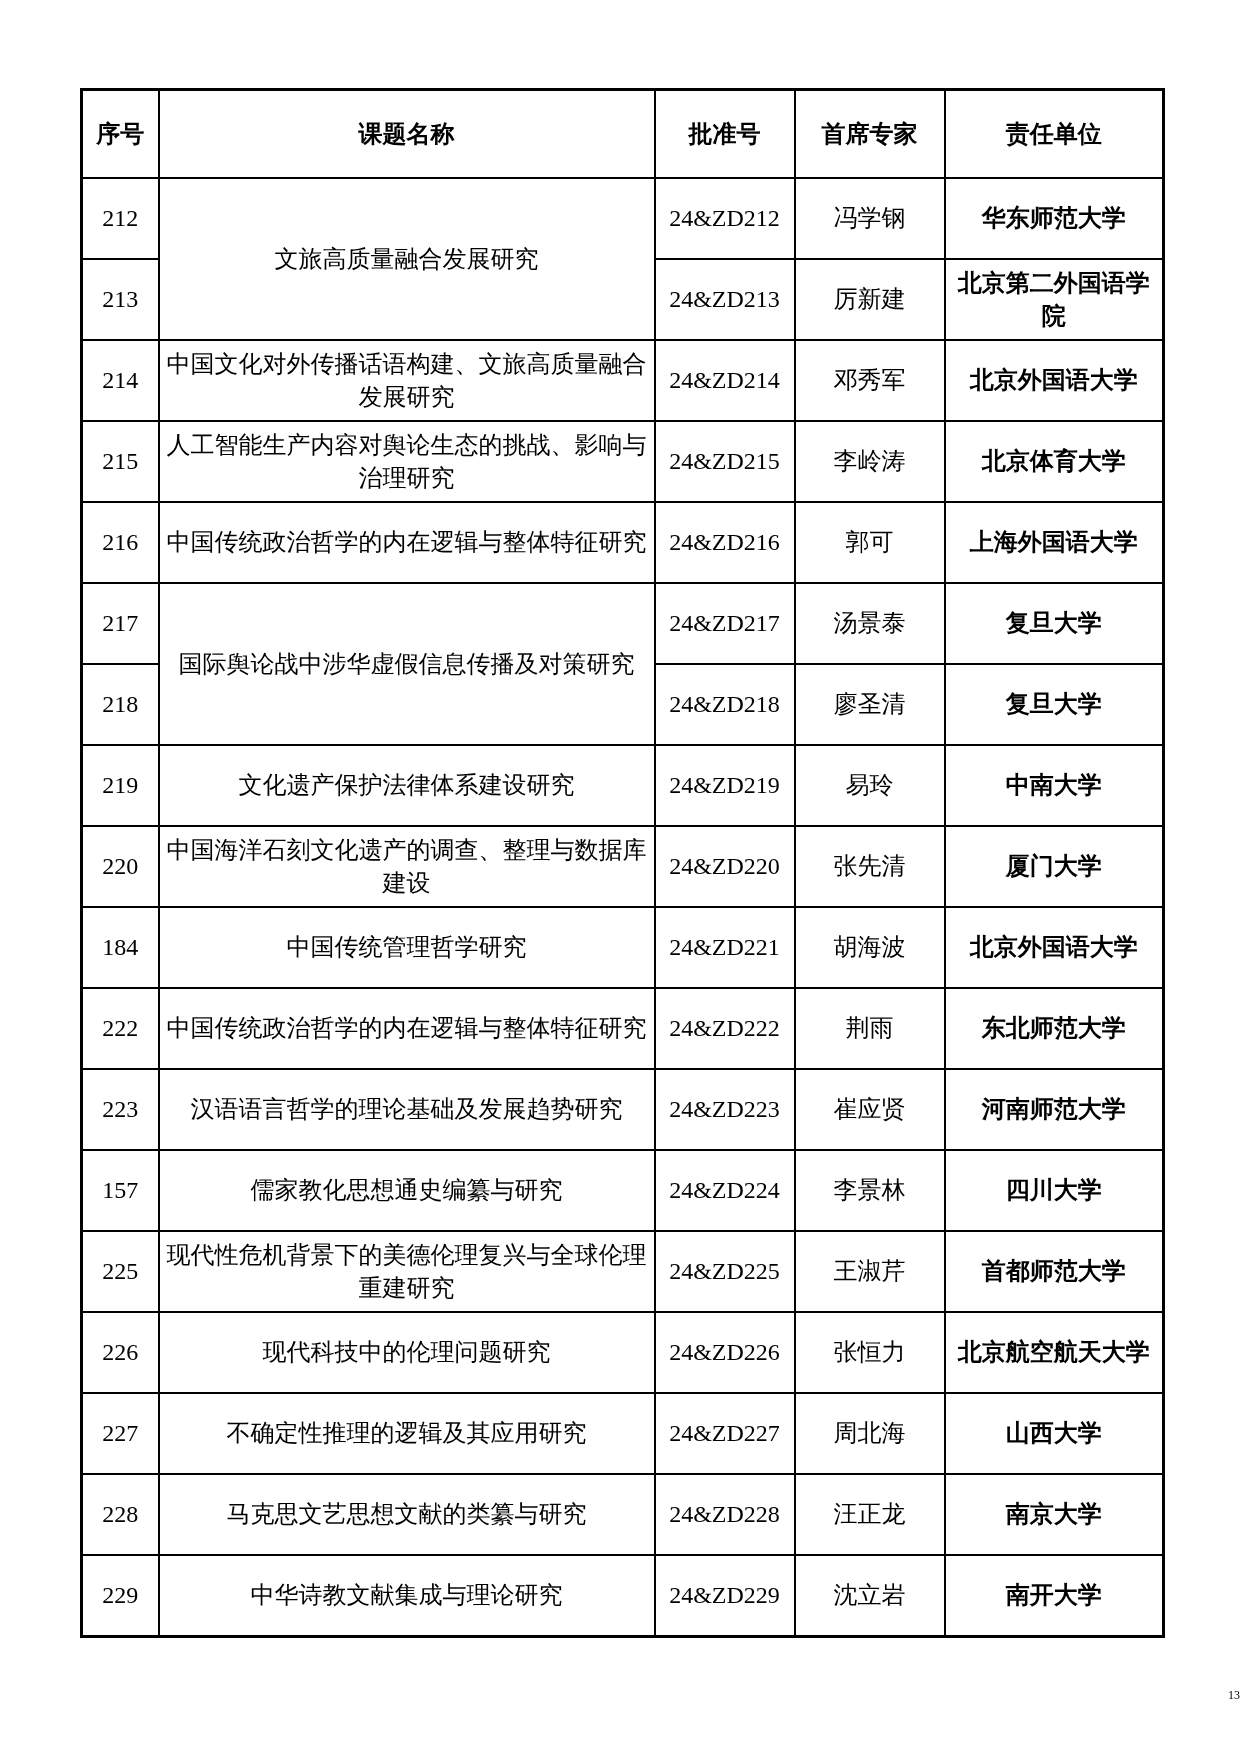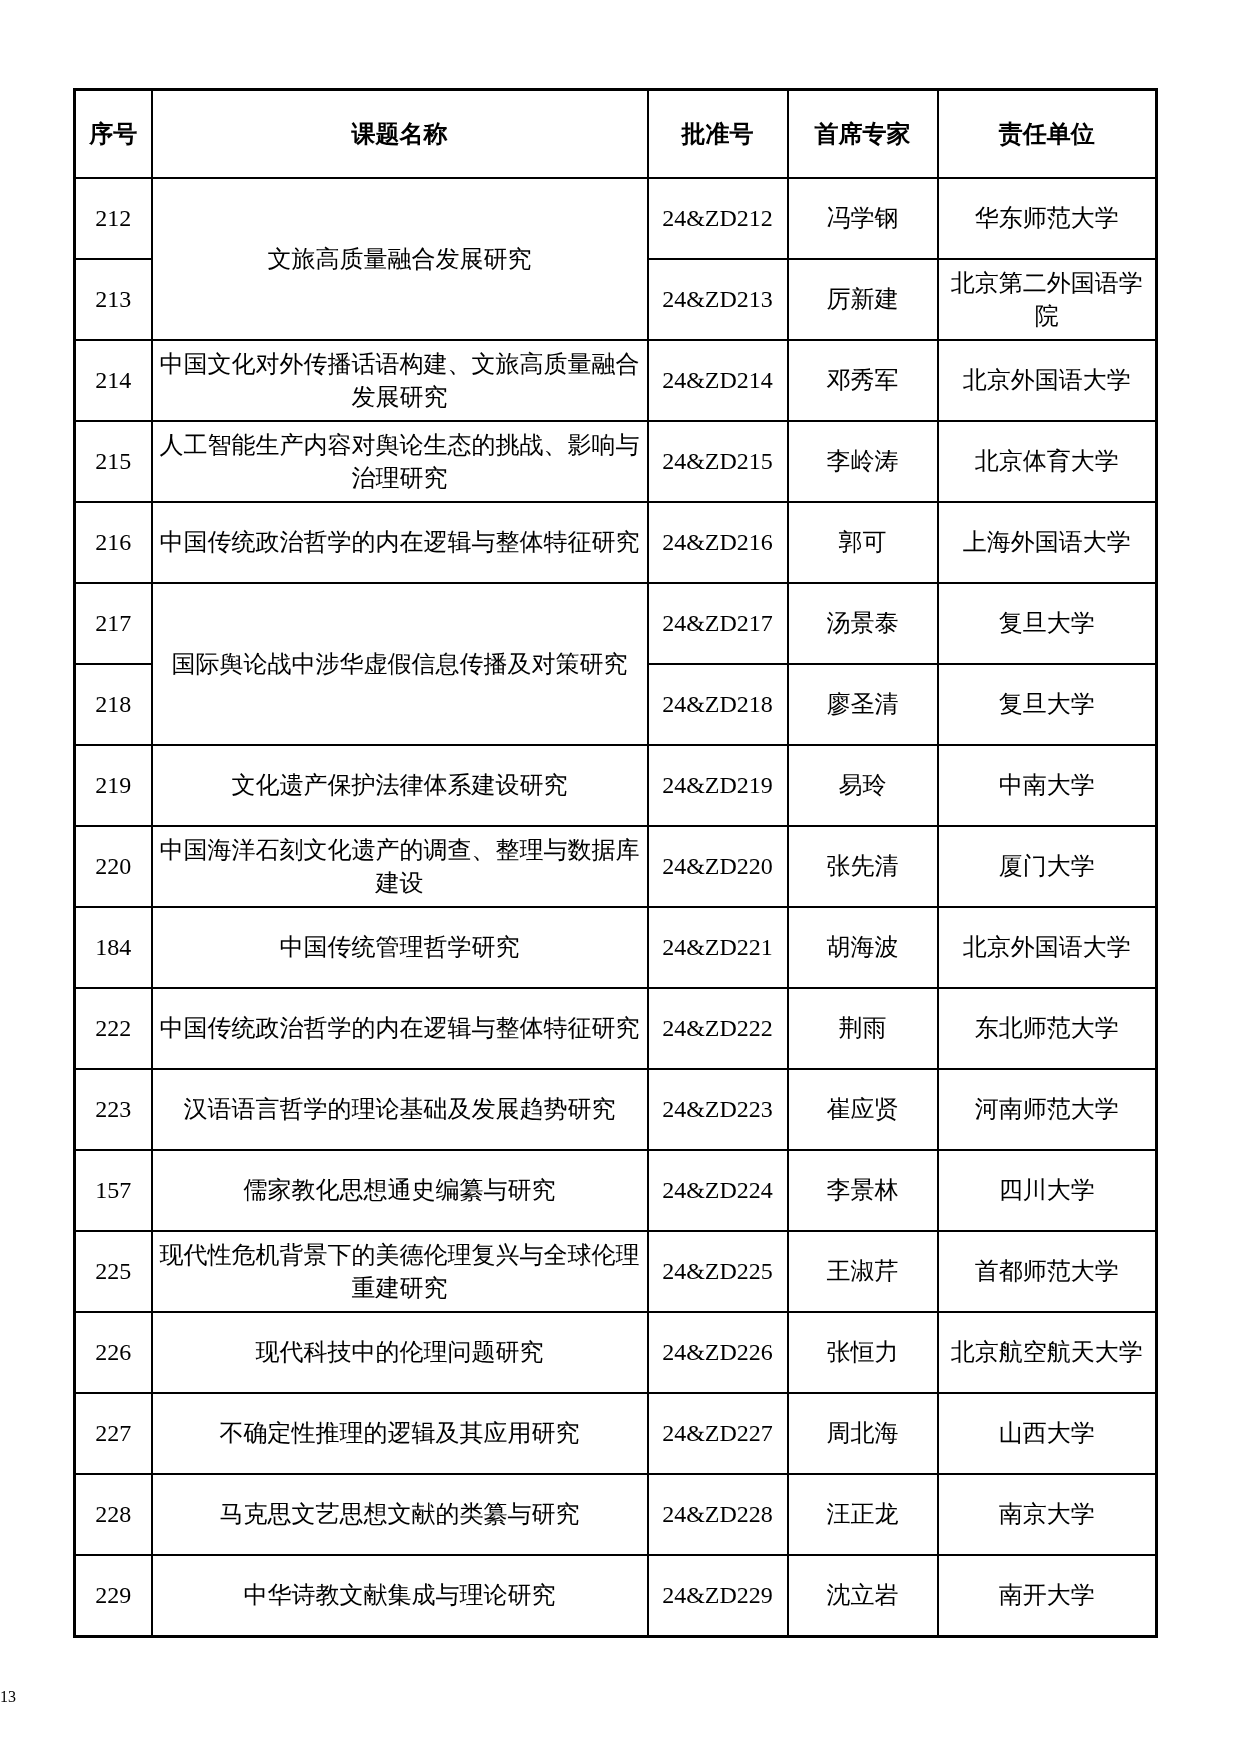--- a/index.html
+++ b/index.html
@@ -14,21 +14,21 @@
     font-family: "Liberation Serif", "DejaVu Serif", serif;
     position: relative;
     overflow: hidden;
   }
   .page {
     position: absolute;
     inset: 0;
   }
   table.projects {
     position: absolute;
-    left: 73px;
+    left: 80px;
     top: 88px;
     width: 1082px;
     border-collapse: collapse;
     table-layout: fixed;
     border: 3px solid #000;
   }
   table.projects th,
   table.projects td {
     border: 2px solid #000;
     vertical-align: middle;
@@ -49,28 +49,29 @@
   td.c-no, td.c-approval {
     font-family: "Liberation Serif", "DejaVu Serif", serif;
     margin-top: 40px;
   }
   td.c-title {
     text-align: left;
     padding: 6px 10px 6px 12px;
   }
   td.c-unit {
     padding: 6px 4px;
+    font-weight: bold;
   }
   .page-number {
     position: absolute;
     top: 1688px;
     left: 0;
     width: 100%;
-    text-align: left;
-    font-size: 16px;
+    text-align: right;
+    font-size: 12px;
   }
 </style>
 </head>
 <body>
 
 <div class="page">
 
   <table class="projects">
     <colgroup>
       <col style="width:77px">

